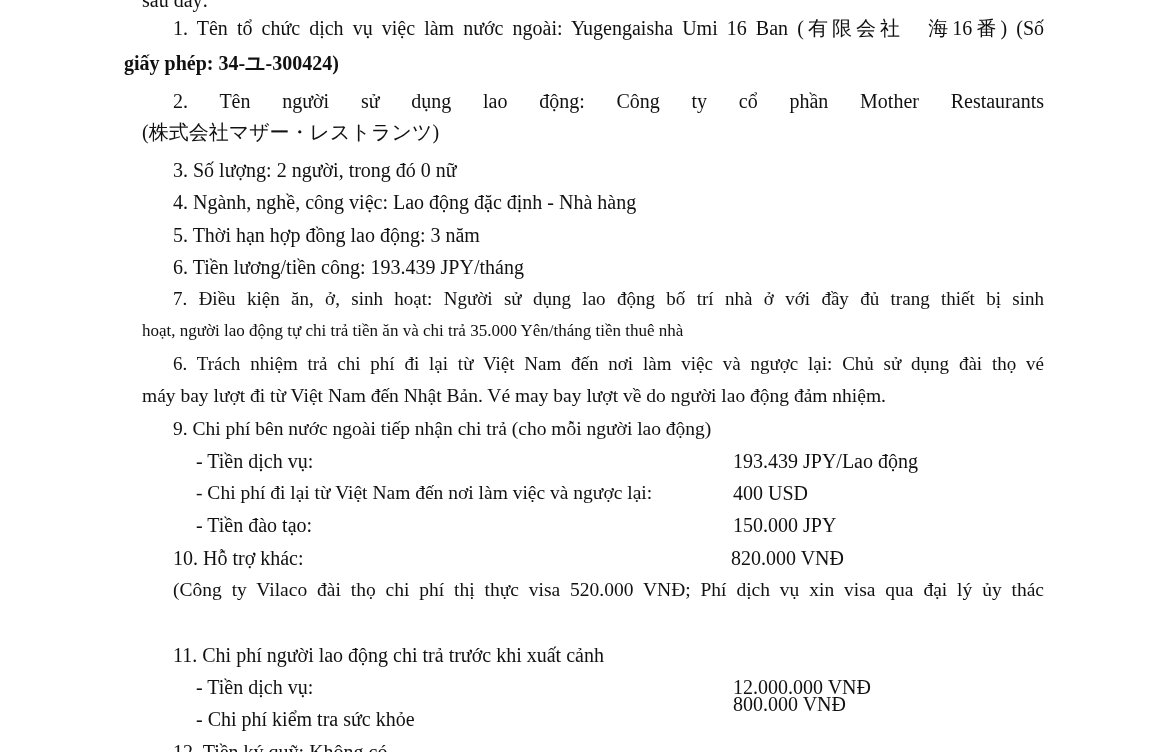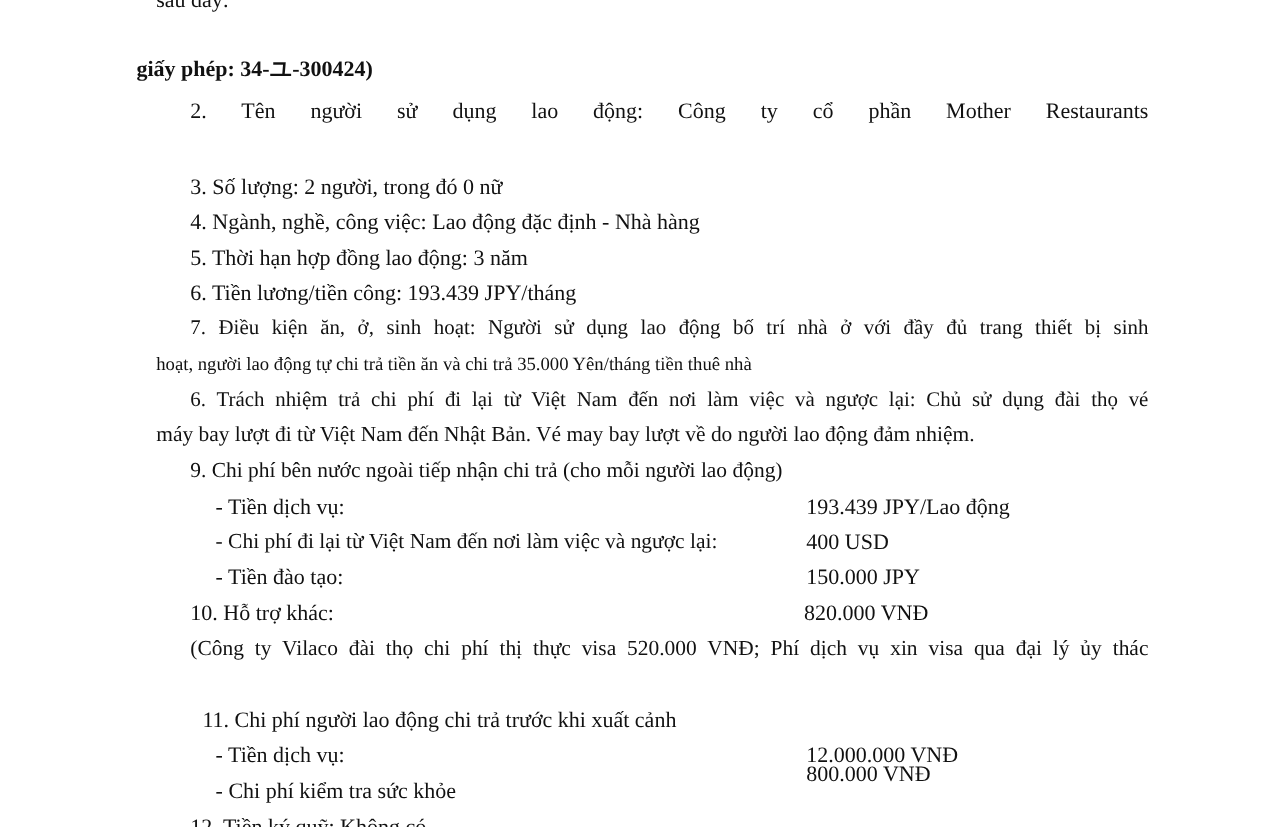--- a/index.html
+++ b/index.html
@@ -55,23 +55,25 @@
     height: 24px;
   }
 </style>
 </head>
 <body>
 
 <div class="page">
 
   <div class="line" style="left:142px; top:-12px;">sau đây:</div>
 
+  <div class="just" style="top:16px; left:173px; width:871px;"><span class="inner">1. Tên tổ chức dịch vụ việc làm nước ngoài: Yugengaisha Umi 16 Ban (有限会社　海16番) (Số</span></div>
   <div class="line" style="left:124px; top:51px;font-weight:bold;">giấy phép: 34-ユ-300424)</div>
 
   <div class="just" style="top:89px; left:173px; width:871px;"><span class="inner">2. Tên người sử dụng lao động: Công ty cổ phần Mother Restaurants</span></div>
+  <div class="line" style="left:142px; top:120px;">(株式会社マザー・レストランツ)</div>
 
   <div class="line" style="left:173px; top:158px;">3. Số lượng: 2 người, trong đó 0 nữ</div>
   <div class="line" style="left:173px; top:190px;text-align:center;">4. Ngành, nghề, công việc: Lao động đặc định - Nhà hàng</div>
   <div class="line" style="left:173px; top:223px;">5. Thời hạn hợp đồng lao động: 3 năm</div>
   <div class="line" style="left:173px; top:255px;">6. Tiền lương/tiền công: 193.439 JPY/tháng</div>
 
   <div class="just" style="top:287px; left:173px; width:871px; font-size:19px;"><span class="inner">7. Điều kiện ăn, ở, sinh hoạt: Người sử dụng lao động bố trí nhà ở với đầy đủ trang thiết bị sinh</span></div>
   <div class="line" style="left:142px; top:319px; font-size:17px;">hoạt, người lao động tự chi trả tiền ăn và chi trả 35.000 Yên/tháng tiền thuê nhà</div>
 
   <div class="just" style="top:352px; left:173px; width:871px; font-size:19px;"><span class="inner">6. Trách nhiệm trả chi phí đi lại từ Việt Nam đến nơi làm việc và ngược lại: Chủ sử dụng đài thọ vé</span></div>
@@ -86,21 +88,21 @@
   <div class="val" style="top:481px;">400 USD</div>
 
   <div class="line" style="left:196px; top:513px;">- Tiền đào tạo:</div>
   <div class="val" style="top:513px;">150.000 JPY</div>
 
   <div class="line" style="left:173px; top:546px;">10. Hỗ trợ khác:</div>
   <div class="val" style="top:546px; left:731px;">820.000 VNĐ</div>
 
   <div class="just" style="top:578px; left:173px; width:871px; font-size:19.5px;"><span class="inner">(Công ty Vilaco đài thọ chi phí thị thực visa 520.000 VNĐ; Phí dịch vụ xin visa qua đại lý ủy thác</span></div>
 
-  <div class="line" style="left:173px; top:643px;margin-left:11px;">11. Chi phí người lao động chi trả trước khi xuất cảnh</div>
+  <div class="line" style="left:173px; top:643px;">11. Chi phí người lao động chi trả trước khi xuất cảnh</div>
 
   <div class="line" style="left:196px; top:675px;">- Tiền dịch vụ:</div>
   <div class="val" style="top:675px;">12.000.000 VNĐ</div>
 
   <div class="line" style="left:196px; top:707px;">- Chi phí kiểm tra sức khỏe</div>
   <div class="val" style="top:692px;">800.000 VNĐ</div>
 
   <div class="line" style="left:173px; top:740px;">12. Tiền ký quỹ: Không có</div>
 
 </div>

